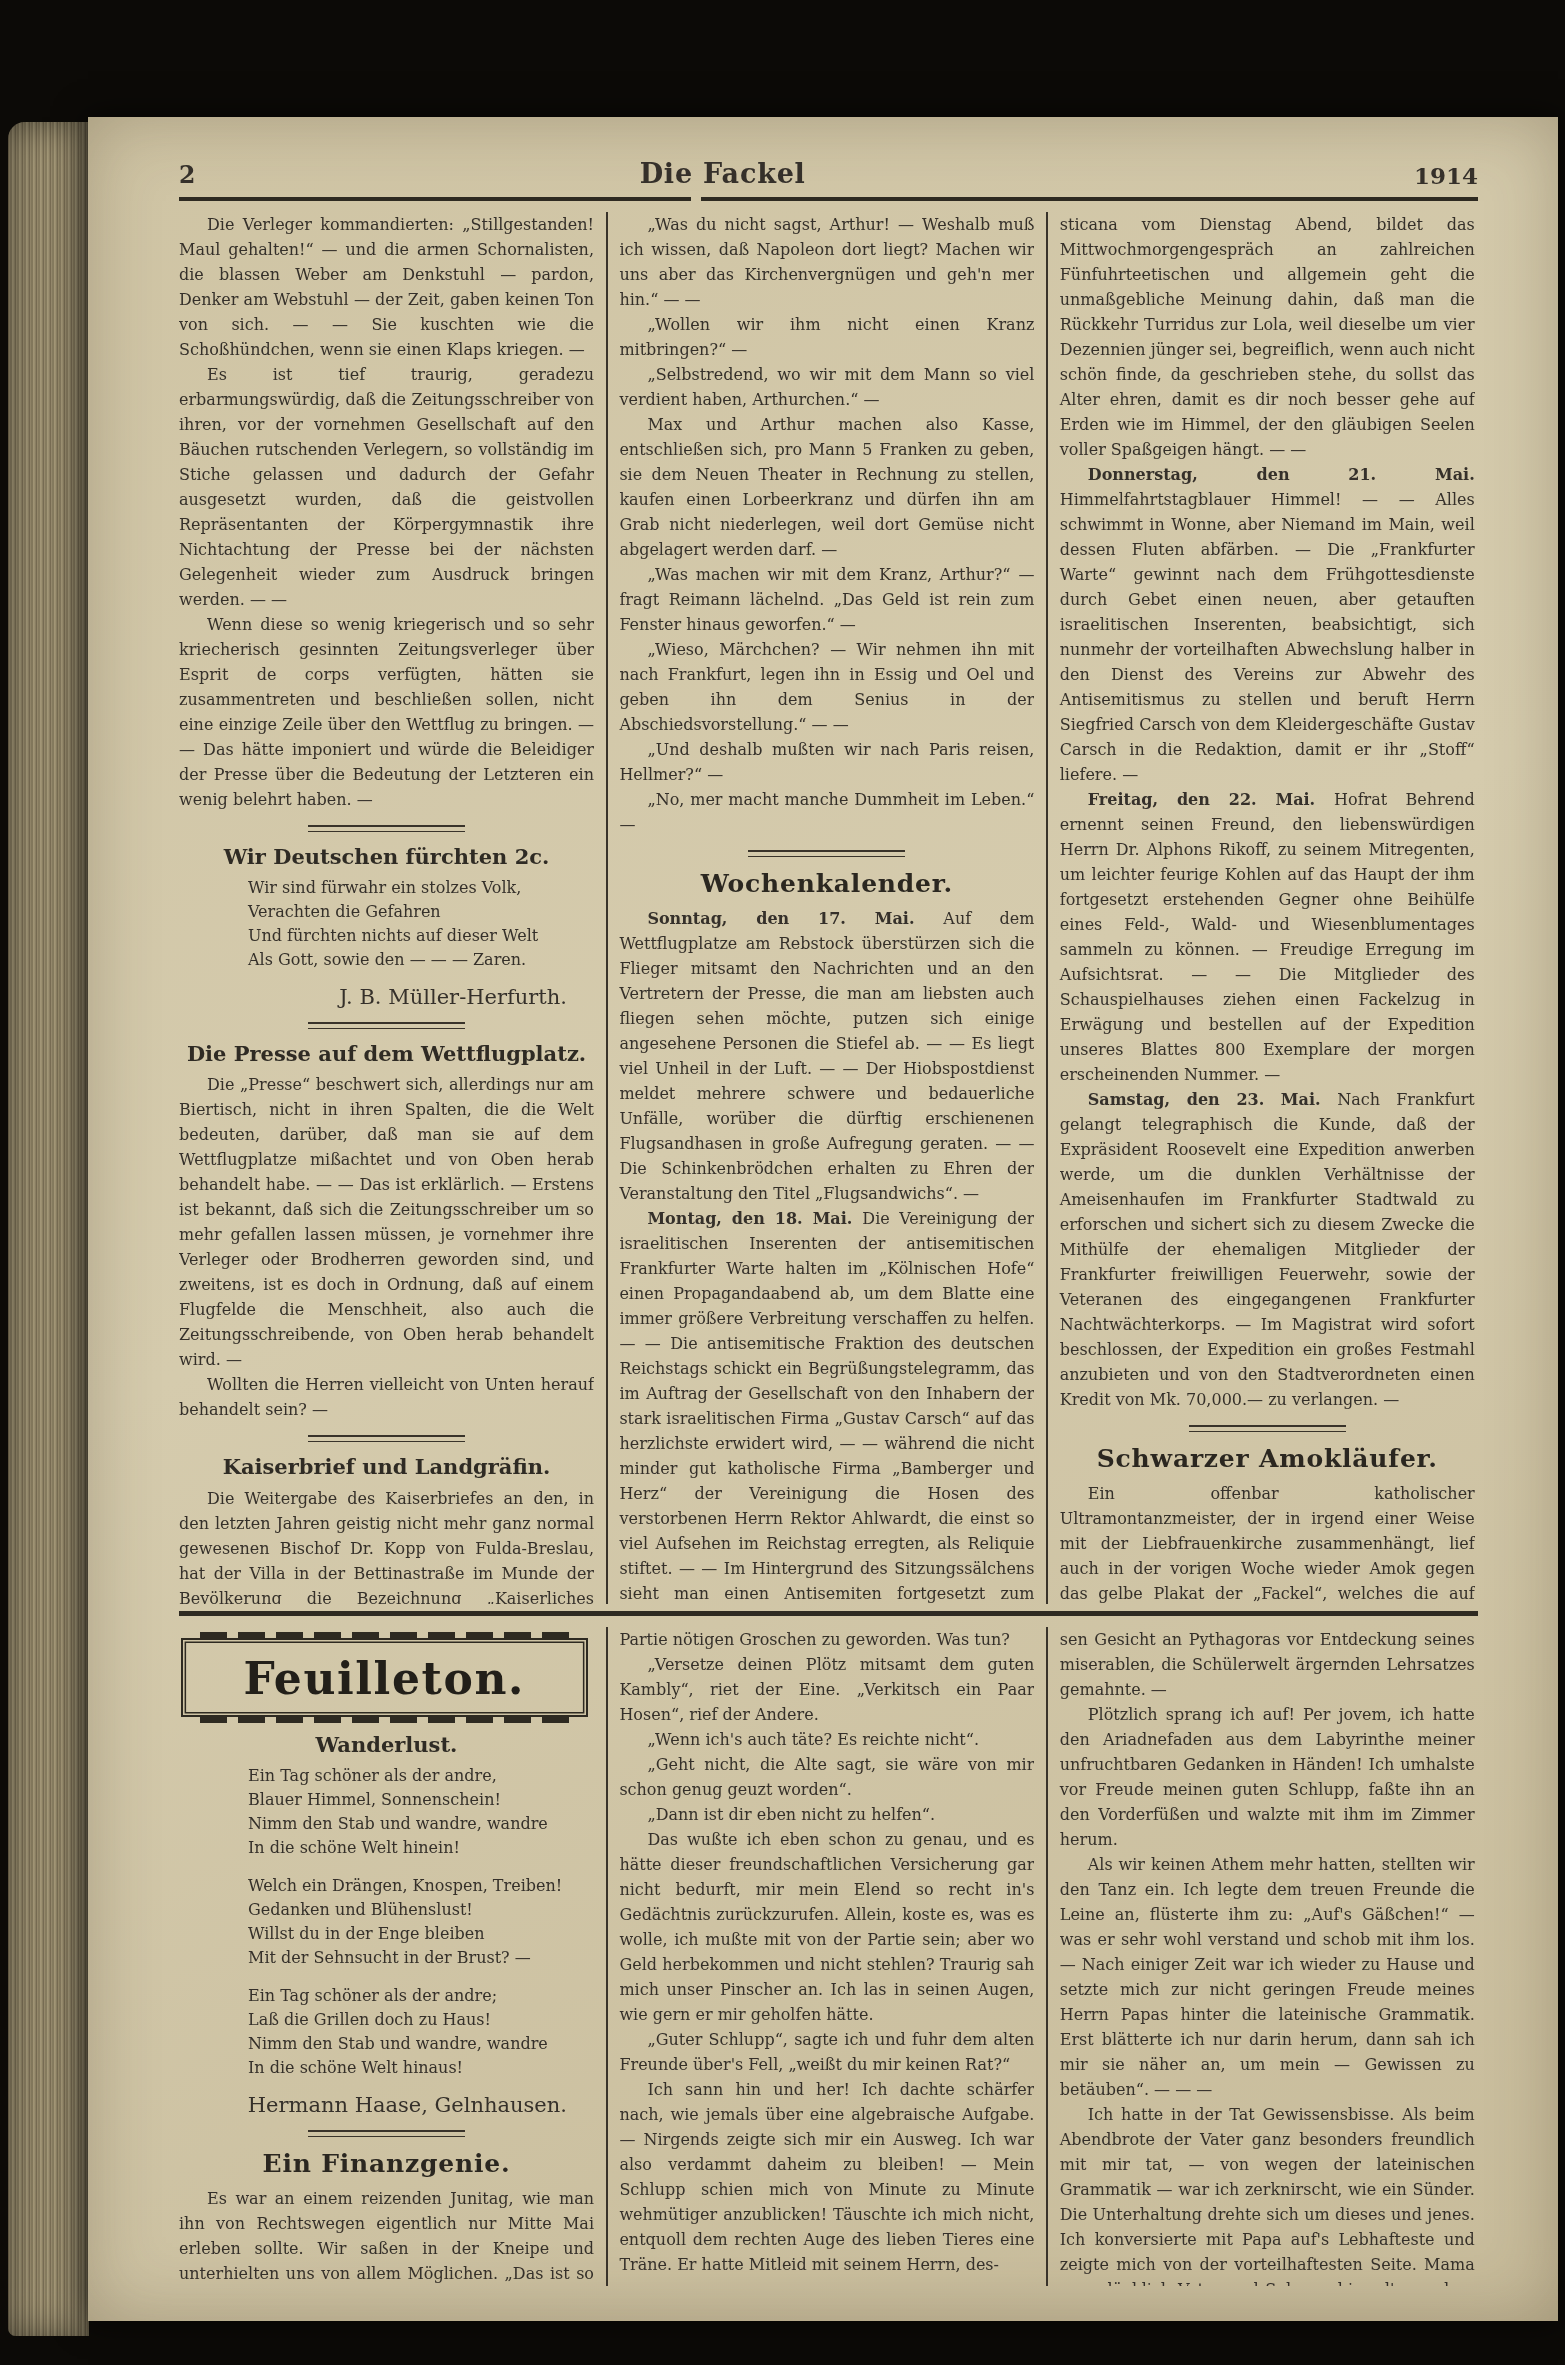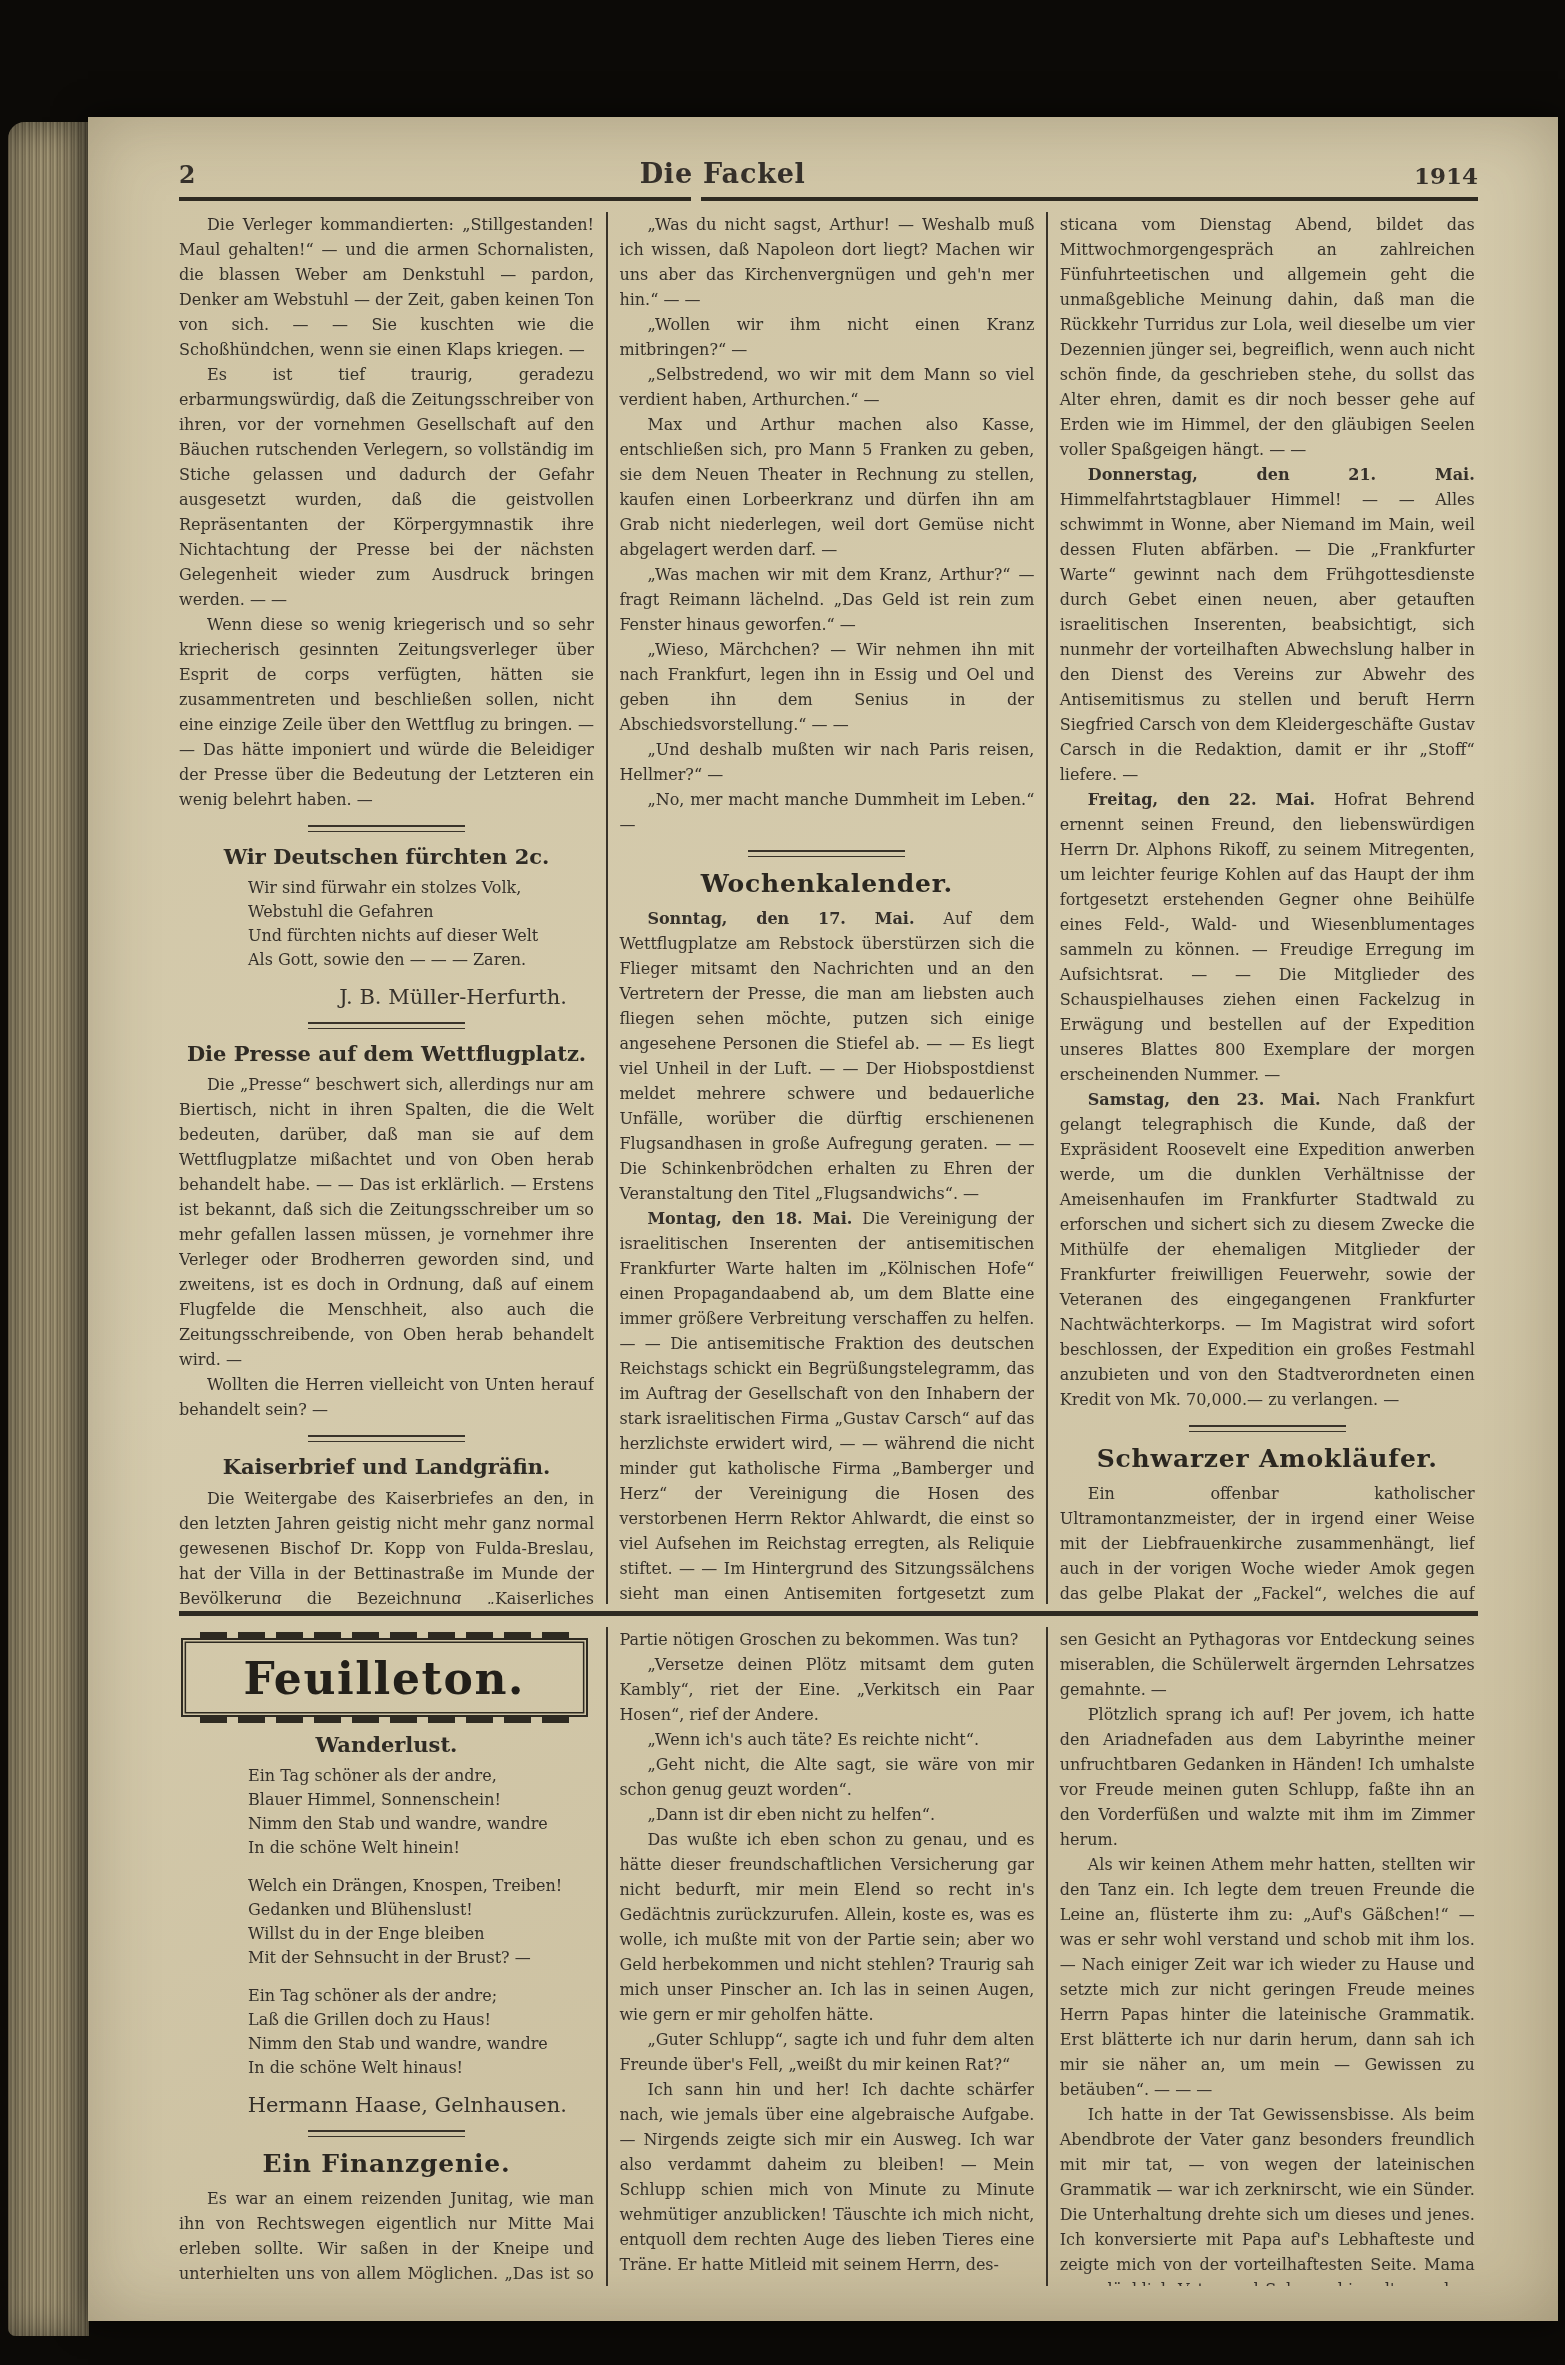--- a/index.html
+++ b/index.html
@@ -57,21 +57,21 @@
 
       <div class="cols top-section">
         <div class="col">
             <p class="para">Die Verleger kommandierten: „Stillgestanden! Maul gehalten!“ — und die armen Schornalisten, die blassen Weber am Denkstuhl — pardon, Denker am Webstuhl — der Zeit, gaben keinen Ton von sich. — — Sie kuschten wie die Schoßhündchen, wenn sie einen Klaps kriegen. —</p>
             <p class="para">Es ist tief traurig, geradezu erbarmungswürdig, daß die Zeitungsschreiber von ihren, vor der vornehmen Gesellschaft auf den Bäuchen rutschenden Verlegern, so vollständig im Stiche gelassen und dadurch der Gefahr ausgesetzt wurden, daß die geistvollen Repräsentanten der Körpergymnastik ihre Nichtachtung der Presse bei der nächsten Gelegenheit wieder zum Ausdruck bringen werden. — —</p>
             <p class="para">Wenn diese so wenig kriegerisch und so sehr kriecherisch gesinnten Zeitungsverleger über Esprit de corps verfügten, hätten sie zusammentreten und beschließen sollen, nicht eine einzige Zeile über den Wettflug zu bringen. — — Das hätte imponiert und würde die Beleidiger der Presse über die Bedeutung der Letzteren ein wenig belehrt haben. —</p>
             <div class="rule-double"></div>
             <h3 class="head">Wir Deutschen fürchten 2c.</h3>
             <div class="poem">
               <div class="poem-line">Wir sind fürwahr ein stolzes Volk,</div>
-              <div class="poem-line">Webstuhl die Gefahren</div>
+              <div class="poem-line">Verachten die Gefahren</div>
               <div class="poem-line">Und fürchten nichts auf dieser Welt</div>
               <div class="poem-line">Als Gott, sowie den — — — Zaren.</div>
             </div>
             <div class="author">J. B. Müller-Herfurth.</div>
             <div class="rule-double"></div>
             <h3 class="head">Die Presse auf dem Wettflugplatz.</h3>
             <p class="para">Die „Presse“ beschwert sich, allerdings nur am Biertisch, nicht in ihren Spalten, die die Welt bedeuten, darüber, daß man sie auf dem Wettflugplatze mißachtet und von Oben herab behandelt habe. — — Das ist erklärlich. — Erstens ist bekannt, daß sich die Zeitungsschreiber um so mehr gefallen lassen müssen, je vornehmer ihre Verleger oder Brodherren geworden sind, und zweitens, ist es doch in Ordnung, daß auf einem Flugfelde die Menschheit, also auch die Zeitungsschreibende, von Oben herab behandelt wird. —</p>
             <p class="para">Wollten die Herren vielleicht von Unten herauf behandelt sein? —</p>
             <div class="rule-double"></div>
             <h3 class="head">Kaiserbrief und Landgräfin.</h3>
@@ -129,21 +129,21 @@
                 <div class="poem-line">Nimm den Stab und wandre, wandre</div>
                 <div class="poem-line">In die schöne Welt hinaus!</div>
               </div>
               <div class="author">Hermann Haase, Gelnhausen.</div>
               <div class="rule-double"></div>
               <h2 class="head-large">Ein Finanzgenie.</h2>
               <p class="para">Es war an einem reizenden Junitag, wie man ihn von Rechtswegen eigentlich nur Mitte Mai erleben sollte. Wir saßen in der Kneipe und unterhielten uns von allem Möglichen. „Das ist so recht Wetter für eine Rheinpartie“ — hieß es und ehe man sich versah, war eine auf den nächsten Sonntag verabredet. Da ich ein mordsschlechtes Zeugnis nach Hause gebracht hatte, durfte ich nicht erwarten, von meinem Alten die zu einer</p>
             </div>
         </div>
         <div class="col">
-            <p class="para noindent">Partie nötigen Groschen zu bekommen. Was tun?</p>
+            <p class="para noindent">Partie nötigen Groschen zu geworden. Was tun?</p>
             <p class="para">„Versetze deinen Plötz mitsamt dem guten Kambly“, riet der Eine. „Verkitsch ein Paar Hosen“, rief der Andere.</p>
             <p class="para">„Wenn ich's auch täte? Es reichte nicht“.</p>
             <p class="para">„Geht nicht, die Alte sagt, sie wäre von mir schon genug geuzt worden“.</p>
             <p class="para">„Dann ist dir eben nicht zu helfen“.</p>
             <p class="para">Das wußte ich eben schon zu genau, und es hätte dieser freundschaftlichen Versicherung gar nicht bedurft, mir mein Elend so recht in's Gedächtnis zurückzurufen. Allein, koste es, was es wolle, ich mußte mit von der Partie sein; aber wo Geld herbekommen und nicht stehlen? Traurig sah mich unser Pinscher an. Ich las in seinen Augen, wie gern er mir geholfen hätte.</p>
             <p class="para">„Guter Schlupp“, sagte ich und fuhr dem alten Freunde über's Fell, „weißt du mir keinen Rat?“</p>
             <p class="para">Ich sann hin und her! Ich dachte schärfer nach, wie jemals über eine algebraische Aufgabe. — Nirgends zeigte sich mir ein Ausweg. Ich war also verdammt daheim zu bleiben! — Mein Schlupp schien mich von Minute zu Minute wehmütiger anzublicken! Täuschte ich mich nicht, entquoll dem rechten Auge des lieben Tieres eine Träne. Er hatte Mitleid mit seinem Herrn, des-</p>
           </div>
         <div class="col">
             <p class="para noindent">sen Gesicht an Pythagoras vor Entdeckung seines miserablen, die Schülerwelt ärgernden Lehrsatzes gemahnte. —</p>

